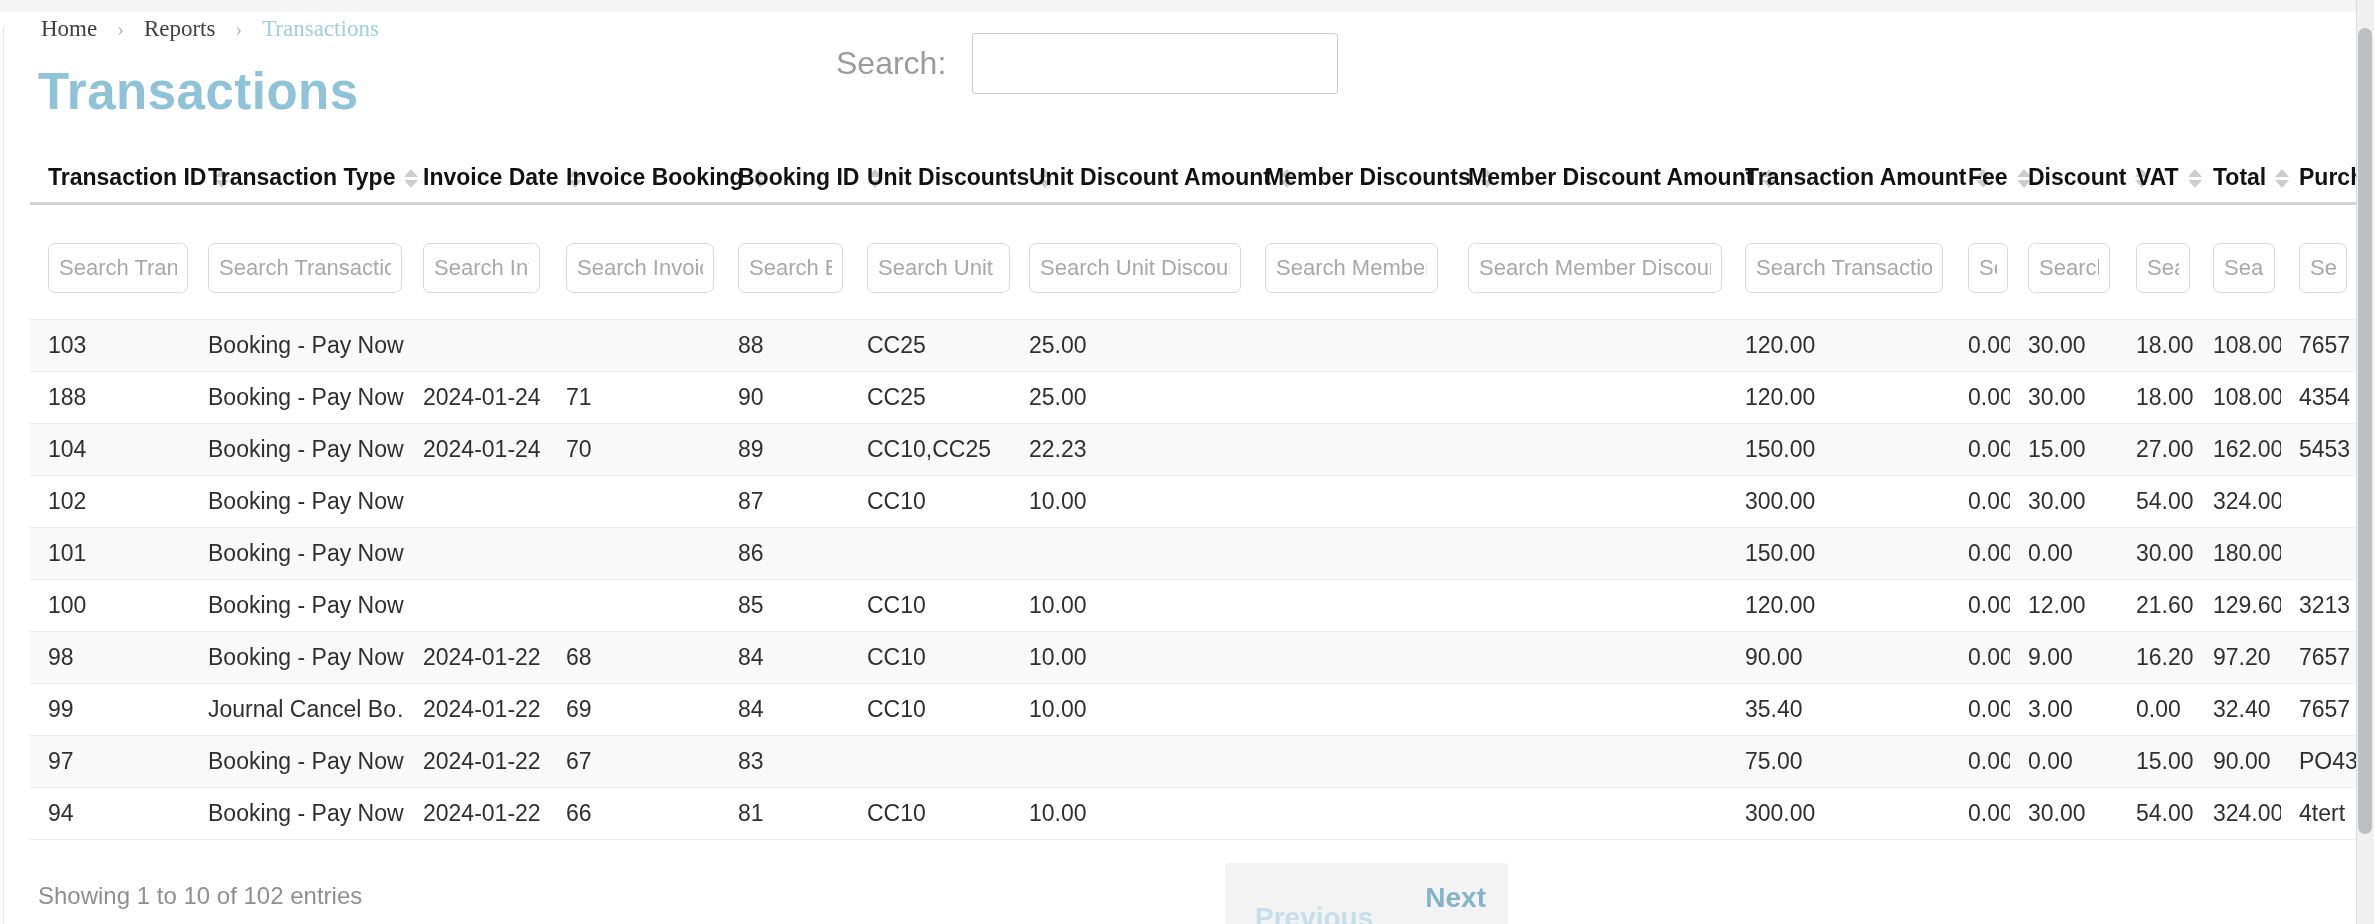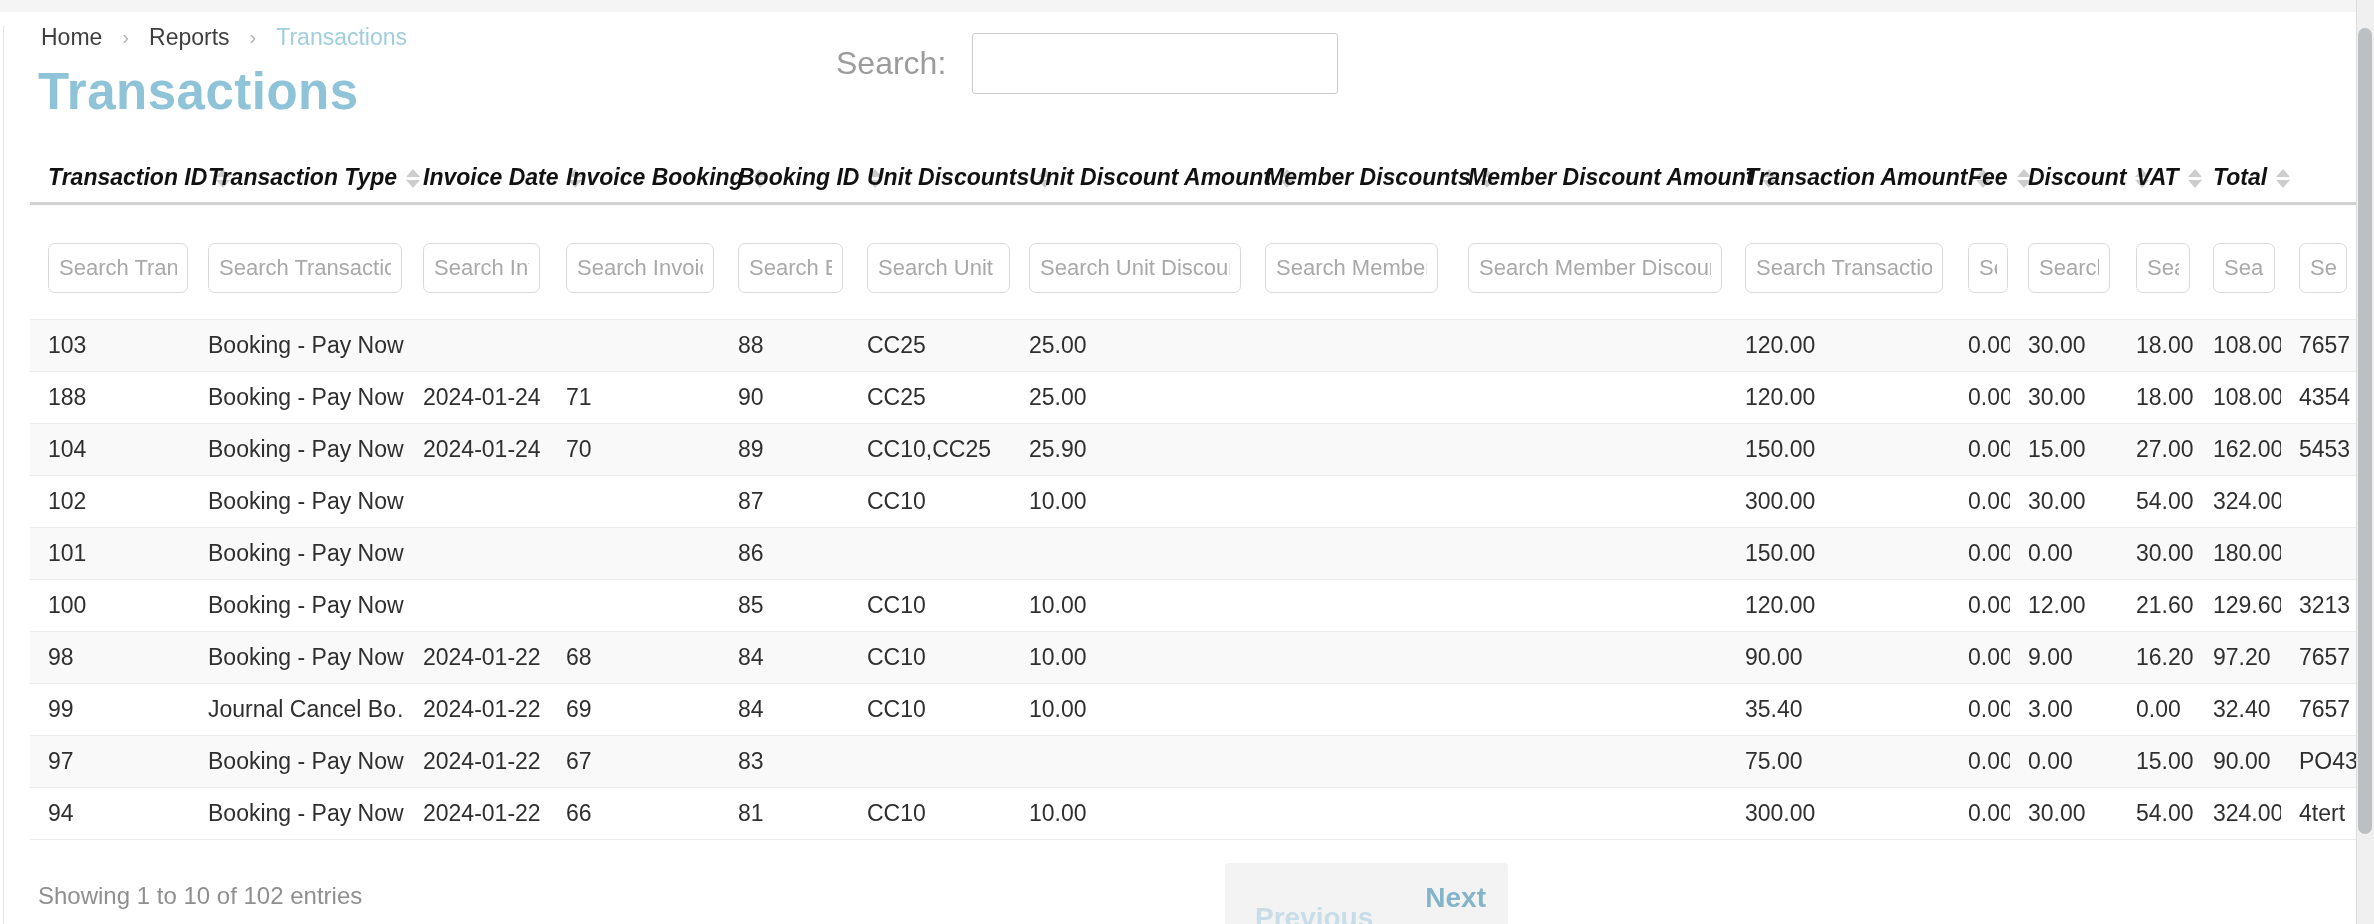--- a/index.html
+++ b/index.html
@@ -4,22 +4,22 @@
 <style>
   * { margin:0; padding:0; box-sizing:border-box; }
   html,body { width:2374px; height:924px; overflow:hidden; background:#fff;
               font-family:"Liberation Sans","DejaVu Sans",sans-serif; }
   #app { position:relative; width:2374px; height:924px; }
 
   .top-strip { position:absolute; left:0; top:0; width:100%; height:12px; background:#f5f5f5; }
   .left-edge-line { position:absolute; left:3px; top:26px; bottom:0; width:1px; background:#e4e4e4; }
 
   
-  .breadcrumb { position:absolute; left:41px; top:24px; font-size:23px; color:#3f3f3f;
-                display:flex; align-items:center; white-space:nowrap; }
+  .breadcrumb { position:absolute; left:41px; top:16px; font-size:23px; color:#3f3f3f;
+                display:flex; align-items:center; white-space:nowrap;font-family:Liberation Serif, serif; }
   .crumb { color:#3f3f3f; }
   .crumb-sep { color:#b5b5b5; font-size:20px; margin:0 20px; }
   .crumb-active { color:#a2cddd; }
   .page-title { position:absolute; left:38px; top:62px; font-size:51px; font-weight:bold;
                 color:#8fc3d7; letter-spacing:0.5px; }
 
   
   .search-group { position:absolute; left:836px; top:33px; height:61px; display:flex; align-items:center; }
   .search-label { font-size:32px; color:#9c9c9c; margin-right:26px; }
   .search-input { width:366px; height:61px; border:1px solid #cbcbcb; border-radius:3px;
@@ -28,22 +28,22 @@
                 background:#8fc0d3; border:none; border-radius:6px; color:#fff;
                 font-size:25px; font-weight:bold; letter-spacing:0.5px; cursor:pointer;
                 display:flex; align-items:center; justify-content:center;
                 font-family:"Liberation Sans","DejaVu Sans",sans-serif; }
   .action-caret { font-size:14px; margin-left:12px; }
 
   
   #table-wrap { position:absolute; left:30px; top:153px; width:2326px; overflow:hidden; }
   table { table-layout:fixed; width:2471px; border-collapse:collapse; }
   thead tr.header-row { border-bottom:3px solid #d2d2d2; }
-  th.col-header { height:50px; text-align:center; font-size:23px; font-weight:bold; color:#111;
-                  padding:0 0 0 18px; white-space:nowrap; vertical-align:middle; overflow:visible;font-style:italic; }
+  th.col-header { height:50px; text-align:left; font-size:23px; font-weight:bold; color:#111;
+                  padding:0 0 0 18px; white-space:nowrap; vertical-align:middle; overflow:visible; }
   .sort-icon { display:inline-block; vertical-align:middle; margin-left:9px; }
   .sort-icon i { display:block; width:0; height:0;
                  border-left:7px solid transparent; border-right:7px solid transparent; }
   .sort-icon .up { border-bottom:8px solid #cdcdcd; margin-bottom:3px; }
   .sort-icon .down { border-top:8px solid #cdcdcd; }
   th.filter-cell { padding:38px 0 26px 18px; text-align:left; vertical-align:middle; }
   .filter-input { height:50px; border:1px solid #d9d9d9; border-radius:7px; outline:none;
                   font-size:22px; color:#555; padding:0 10px;
                   font-family:"Liberation Sans","DejaVu Sans",sans-serif; }
   .filter-input::placeholder { color:#a9a9a9; opacity:1; }
@@ -181,21 +181,21 @@
             <td>108.00</td>
             <td>4354</td>
           </tr>
           <tr class="striped">
             <td>104</td>
             <td>Booking - Pay Now</td>
             <td>2024-01-24</td>
             <td>70</td>
             <td>89</td>
             <td>CC10,CC25</td>
-            <td>25.90</td>
+            <td>22.23</td>
             <td></td>
             <td></td>
             <td>150.00</td>
             <td>0.00</td>
             <td>15.00</td>
             <td>27.00</td>
             <td>162.00</td>
             <td>5453</td>
           </tr>
           <tr>

